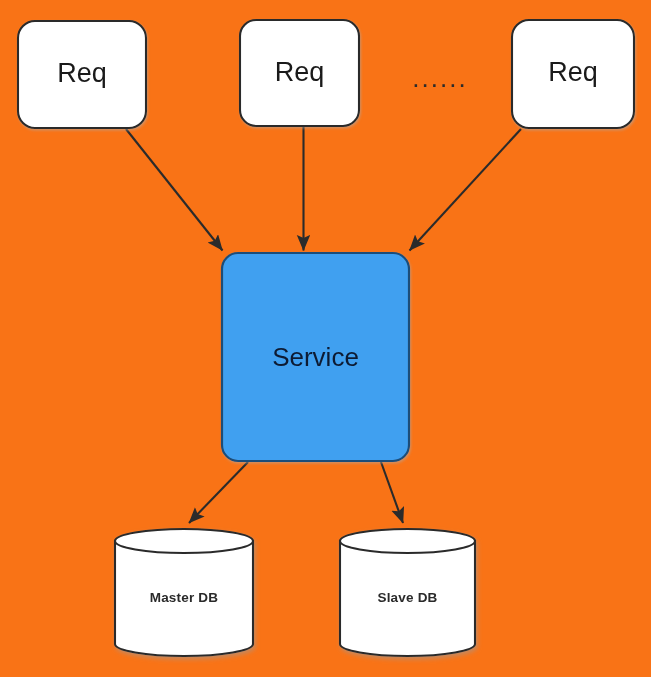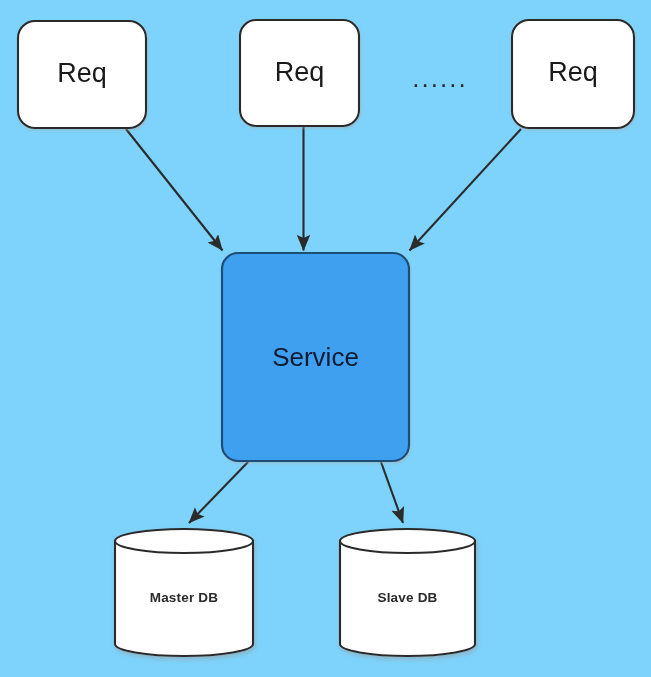--- a/index.html
+++ b/index.html
@@ -11,21 +11,21 @@
   body {
     font-family: "Liberation Sans", "DejaVu Sans", sans-serif;
     width: 651px;
     height: 677px;
     overflow: hidden;
   }
   #diagram-root {
     position: relative;
     width: 651px;
     height: 677px;
-    background: #7dd3fc;
+    background: #f97316;
   }
   #diagram-svg {
     position: absolute;
     left: 0;
     top: 0;
     width: 651px;
     height: 677px;
     display: block;
   }
   .node-label {

